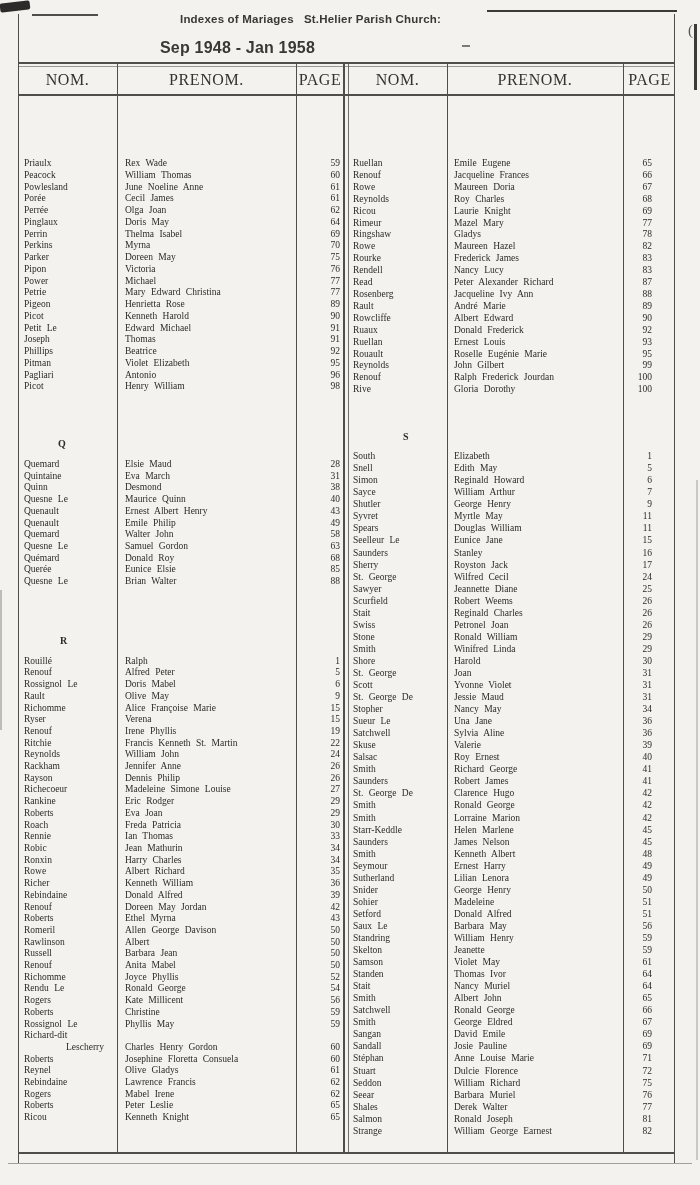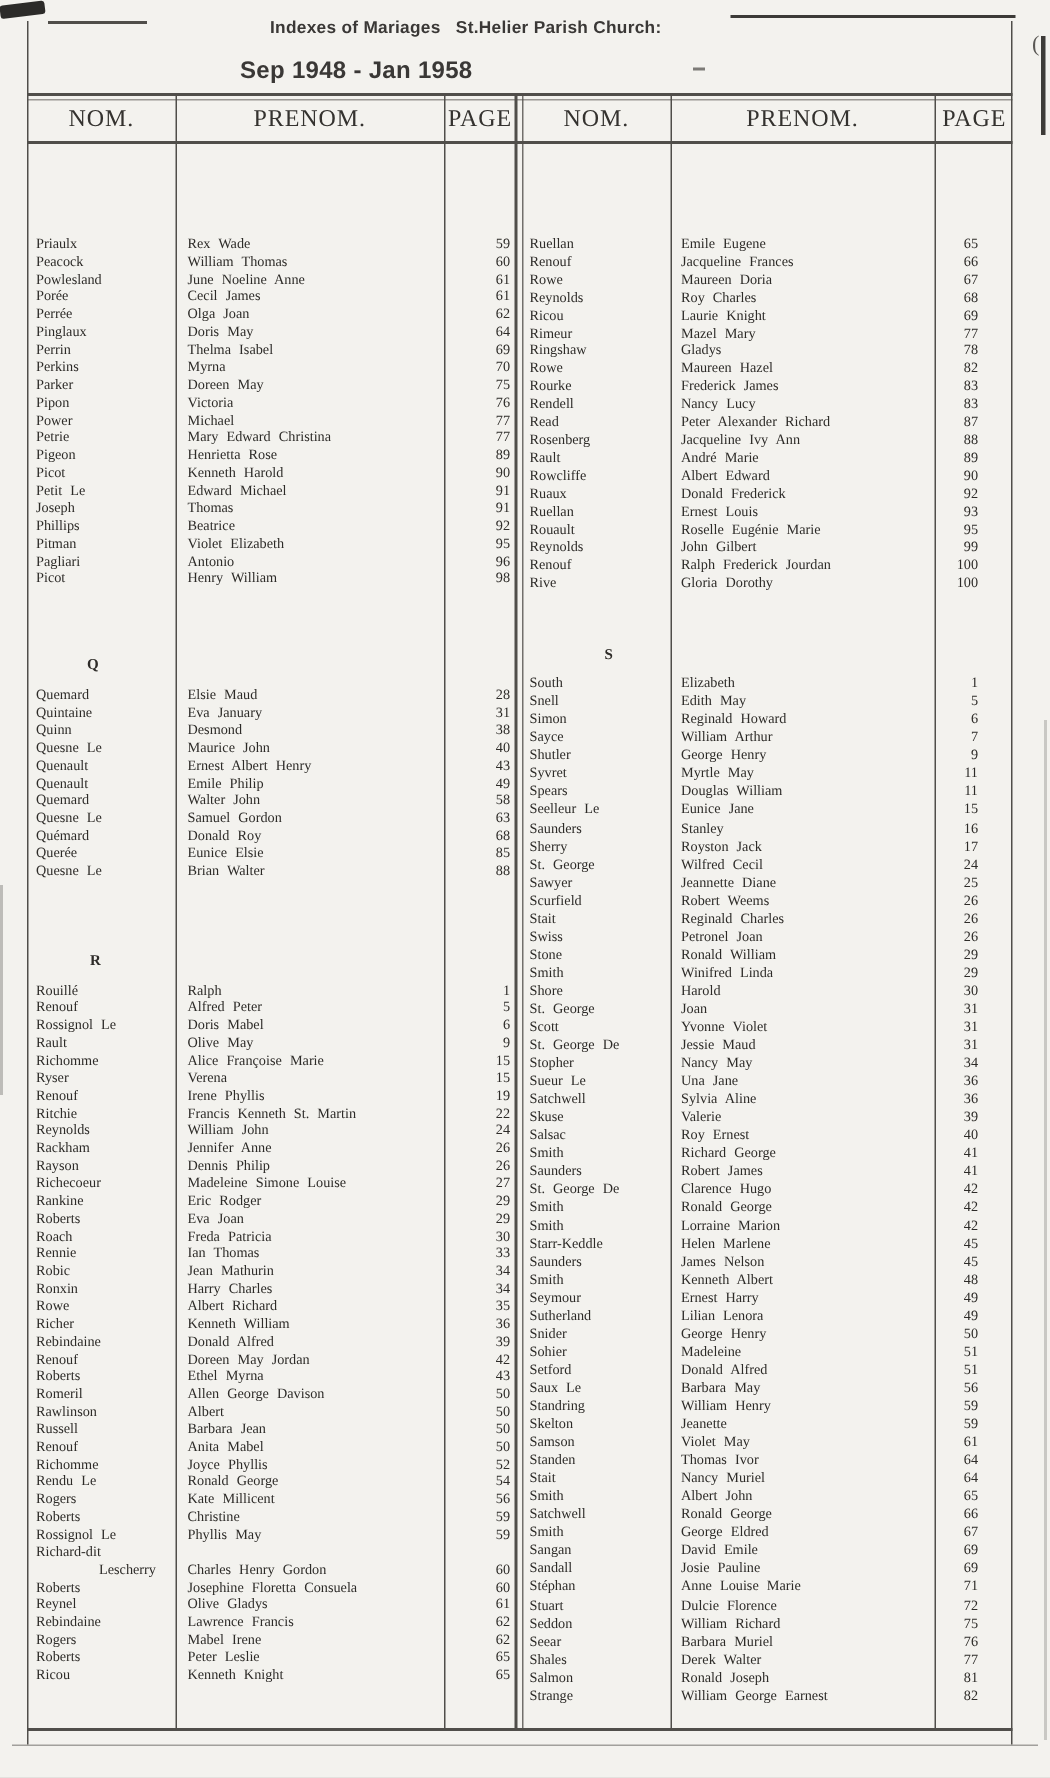--- a/index.html
+++ b/index.html
@@ -181,31 +181,31 @@
       </div>
       <div class="sec sec-left-1">
         <div class="letter">Q</div>
         <div class="row">
           <span class="nom">Quemard</span>
           <span class="prenom">Elsie Maud</span>
           <span class="page">28</span>
         </div>
         <div class="row">
           <span class="nom">Quintaine</span>
-          <span class="prenom">Eva January</span>
+          <span class="prenom">Eva March</span>
           <span class="page">31</span>
         </div>
         <div class="row">
           <span class="nom">Quinn</span>
           <span class="prenom">Desmond</span>
           <span class="page">38</span>
         </div>
         <div class="row">
           <span class="nom">Quesne Le</span>
-          <span class="prenom">Maurice John</span>
+          <span class="prenom">Maurice Quinn</span>
           <span class="page">40</span>
         </div>
         <div class="row">
           <span class="nom">Quenault</span>
           <span class="prenom">Ernest Albert Henry</span>
           <span class="page">43</span>
         </div>
         <div class="row">
           <span class="nom">Quenault</span>
           <span class="prenom">Emile Philip</span>

